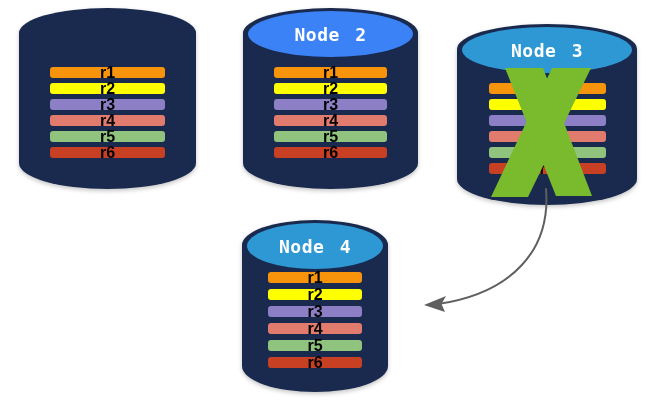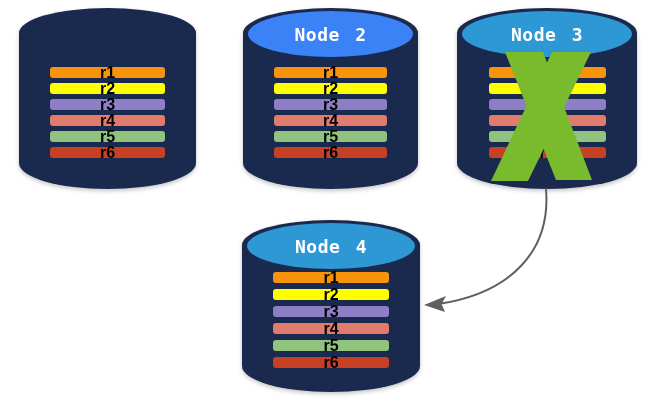--- a/index.html
+++ b/index.html
@@ -49,41 +49,41 @@
     <div class="rows" style="color: rgb(0, 0, 0);">
       <div class="row" style="background-color: rgb(247, 148, 11);">r1</div>
       <div class="row" style="background-color: rgb(255, 255, 0);">r2</div>
       <div class="row" style="background-color: rgb(140, 127, 197);">r3</div>
       <div class="row" style="background-color: rgb(224, 123, 109);">r4</div>
       <div class="row" style="background-color: rgb(144, 196, 126);">r5</div>
       <div class="row" style="background-color: rgb(199, 64, 36);">r6</div>
     </div>
   </div>
 
-  <div class="cylinder" style="left:457px; top:8px; width:180px; height:181px;">
+  <div class="cylinder" style="left:457px; top:24px; width:180px; height:181px;">
     <div class="cyl-top" style="background-color: rgb(25, 42, 78);"></div>
     <div class="cyl-body" style="background-color: rgb(25, 42, 78);"></div>
     <div class="cyl-face" style="background-color: rgb(46, 152, 212);">
       <span class="cyl-label" style="color: rgb(255, 255, 255);">Node 3</span>
     </div>
     <div class="rows" style="color: rgb(0, 0, 0);">
       <div class="row" style="background-color: rgb(247, 148, 11);">r1</div>
       <div class="row" style="background-color: rgb(255, 255, 0);">r2</div>
       <div class="row" style="background-color: rgb(140, 127, 197);">r3</div>
       <div class="row" style="background-color: rgb(224, 123, 109);">r4</div>
       <div class="row" style="background-color: rgb(144, 196, 126);">r5</div>
       <div class="row" style="background-color: rgb(199, 64, 36);">r6</div>
     </div>
     <svg class="overlay" viewBox="0 0 180 181" aria-hidden="true">
       <polygon points="48,44 86,44 135,172 99,172" style="fill: rgb(122, 187, 45);"></polygon>
       <polygon points="95,44 134,44 71,173 34,173" style="fill: rgb(122, 187, 45);"></polygon>
     </svg>
   </div>
 
-  <div class="cylinder alt" style="left:242px; top:220px; width:178px; height:172px;">
+  <div class="cylinder alt" style="left:242px; top:220px; width:146px; height:172px;">
     <div class="cyl-top" style="background-color: rgb(25, 42, 78);"></div>
     <div class="cyl-body" style="background-color: rgb(25, 42, 78);"></div>
     <div class="cyl-face" style="background-color: rgb(46, 152, 212);">
       <span class="cyl-label" style="color: rgb(255, 255, 255);">Node 4</span>
     </div>
     <div class="rows" style="color: rgb(0, 0, 0);">
       <div class="row" style="background-color: rgb(247, 148, 11);">r1</div>
       <div class="row" style="background-color: rgb(255, 255, 0);">r2</div>
       <div class="row" style="background-color: rgb(140, 127, 197);">r3</div>
       <div class="row" style="background-color: rgb(224, 123, 109);">r4</div>

